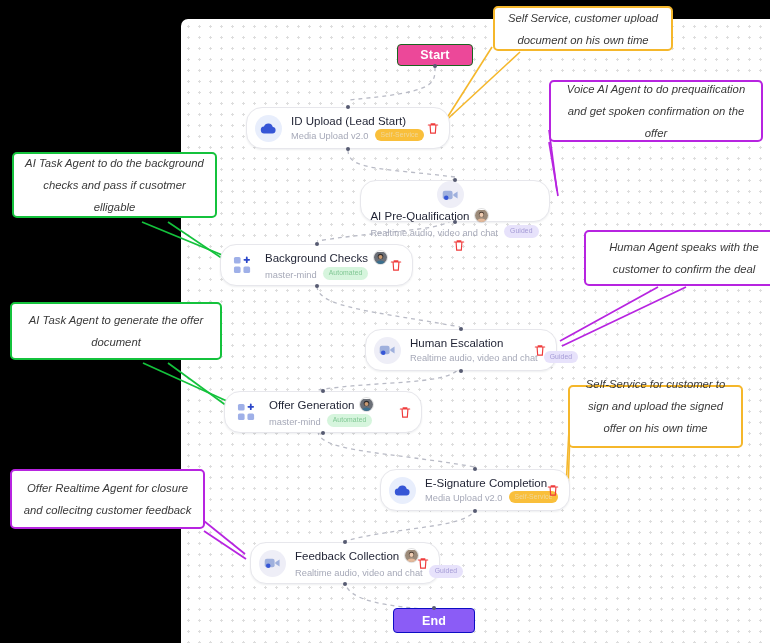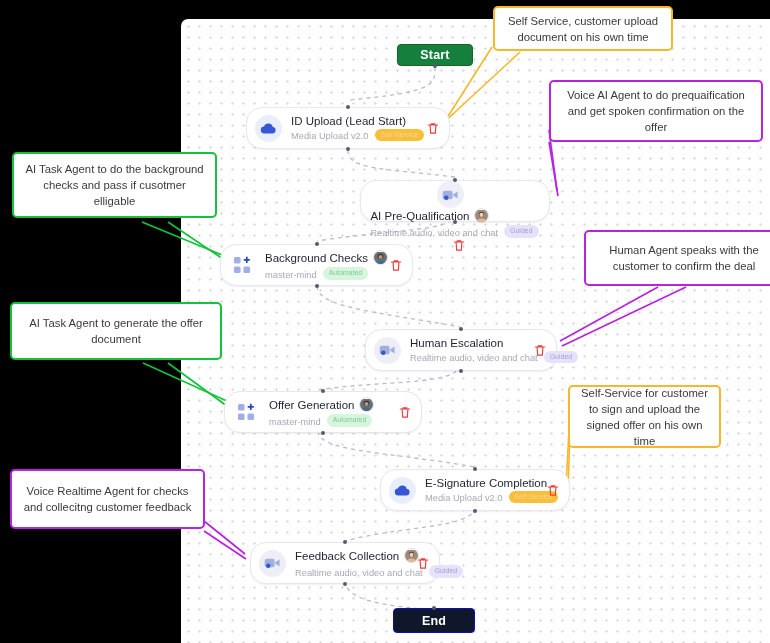--- a/index.html
+++ b/index.html
@@ -28,26 +28,26 @@
   
   .terminal {
     position: absolute;
     display: flex; align-items: center; justify-content: center;
     font-size: 12.5px; font-weight: bold; color: #ffffff;
     border-radius: 4px;
     letter-spacing: .2px;
   }
   #node-start {
     left: 397px; top: 44px; width: 76px; height: 22px;
-    background: #15803d;
+    background: #ec4899;
     border: 1px solid #19641f;
   }
   #node-end {
     left: 393px; top: 608px; width: 82px; height: 25px;
-    background: #0f172a;
+    background: #8b5cf6;
     border: 1px solid #0d0dc4;
   }
 
   
   .node {
     position: absolute;
     height: 42px;
     background: #ffffff;
     border: 1px solid #e7e7ec;
     border-radius: 16px;
@@ -101,22 +101,23 @@
   .port.top { top: -3px; }
   .port.bottom { bottom: -3px; }
 
   
   .callout {
     position: absolute;
     background: #ffffff;
     border-radius: 5px;
     display: flex; align-items: center; justify-content: center;
     text-align: center;
-    font-size: 11.3px; line-height: 16px; color: #3a3a3a;
+    font-size: 11.3px; line-height: 22px; color: #3a3a3a;
     padding: 7px 9px;
+    font-style: italic;
   }
   .callout.amber  { border: 2px solid #f5b72b; }
   .callout.purple { border: 2px solid #b724e0; }
   .callout.green  { border: 2px solid #14c23c; }
 </style>
 </head>
 <body>
 
 <div id="root">
 
@@ -394,21 +395,21 @@
   </div>
 
   <div class="callout purple" style="left:560px; top:230px; width:200px; height:56px;margin-left:24px;">
     <span>Human Agent speaks with the customer to confirm the deal</span>
   </div>
 
   <div class="callout green" style="left:10px; top:302px; width:212px; height:58px;">
     <span>AI Task Agent to generate the offer document</span>
   </div>
 
-  <div class="callout amber" style="left:568px; top:385px; width:153px; height:63px;">
+  <div class="callout amber" style="left:568px; top:385px; width:175px; height:63px;align-items:flex-end;">
     <span>Self-Service for customer to sign and upload the signed offer on his own time</span>
   </div>
 
   <div class="callout purple" style="left:10px; top:469px; width:195px; height:60px;">
-    <span>Voice Realtime Agent for checks and collecitng customer feedback</span>
+    <span>Offer Realtime Agent for closure and collecitng customer feedback</span>
   </div>
 
 </div>
 
 </body></html>

